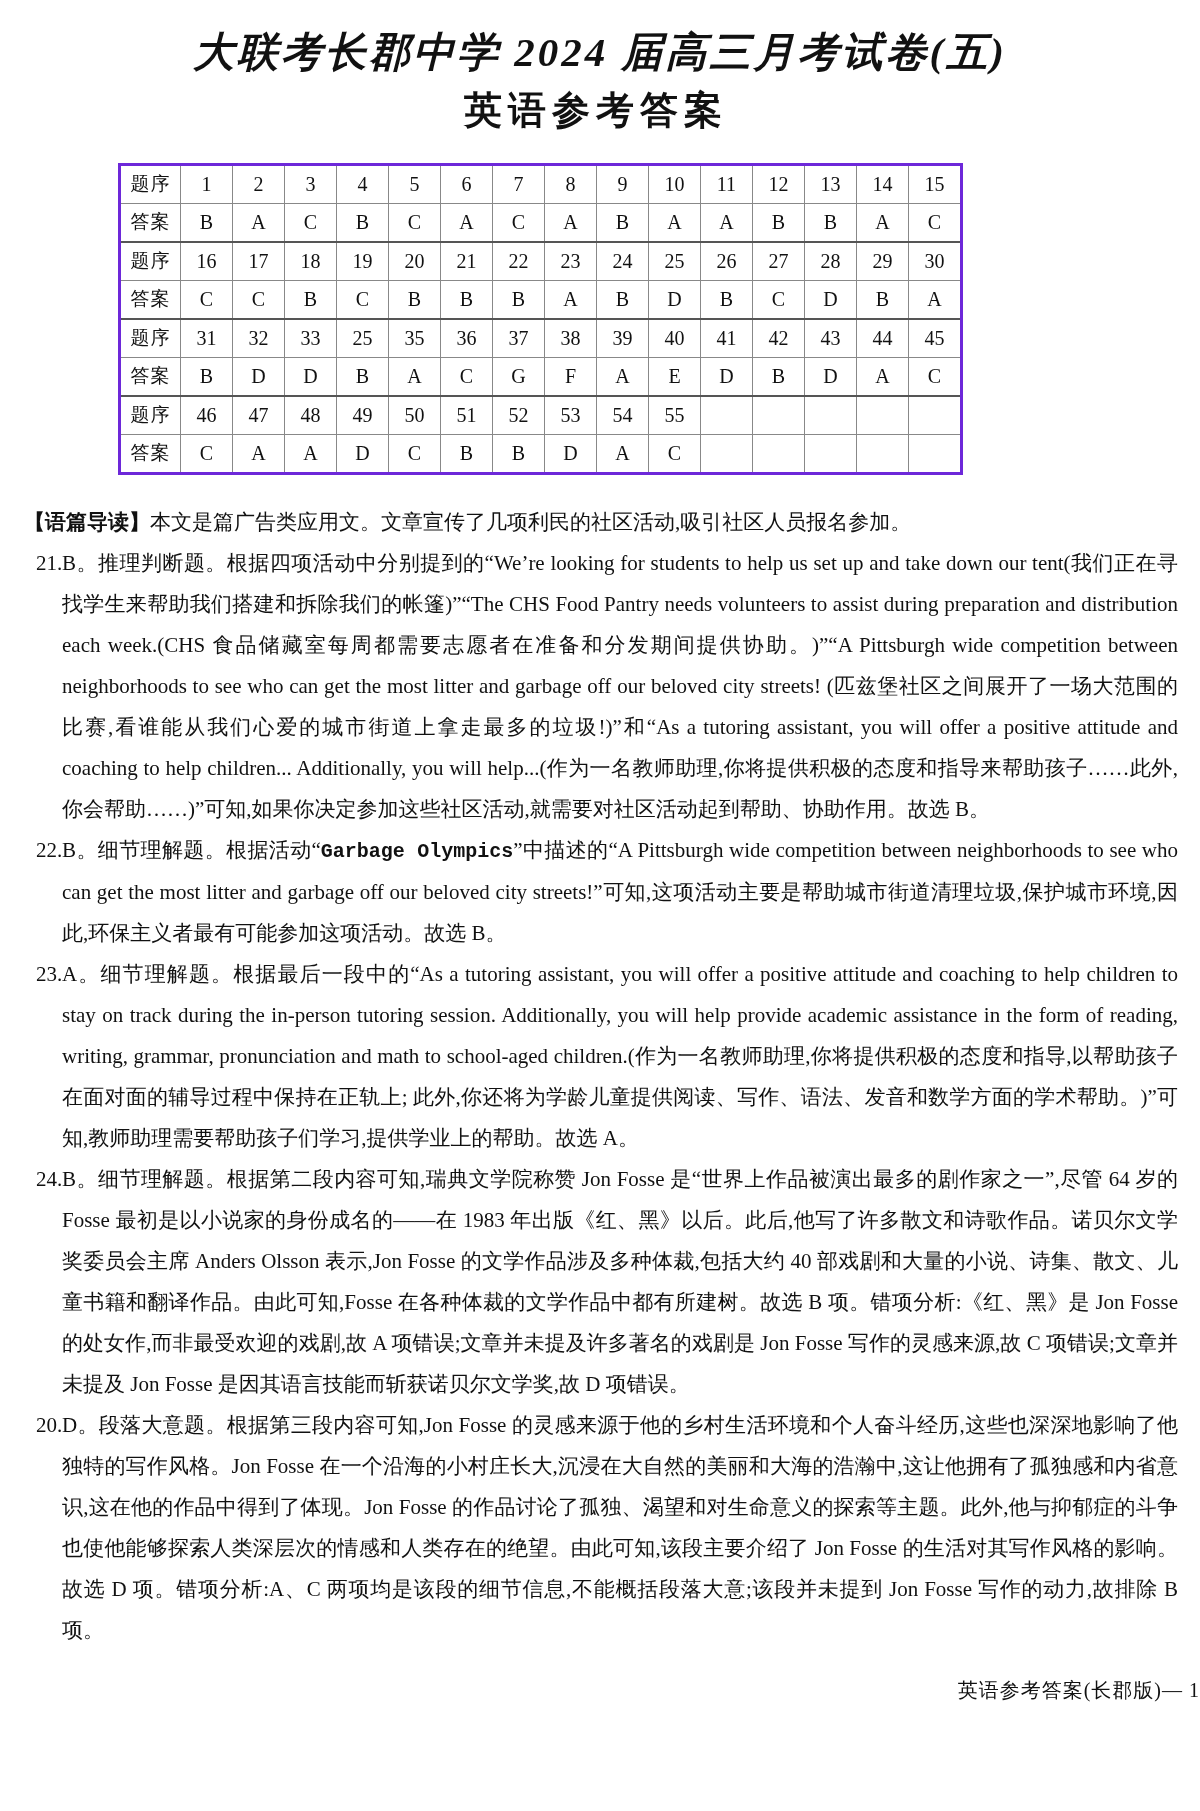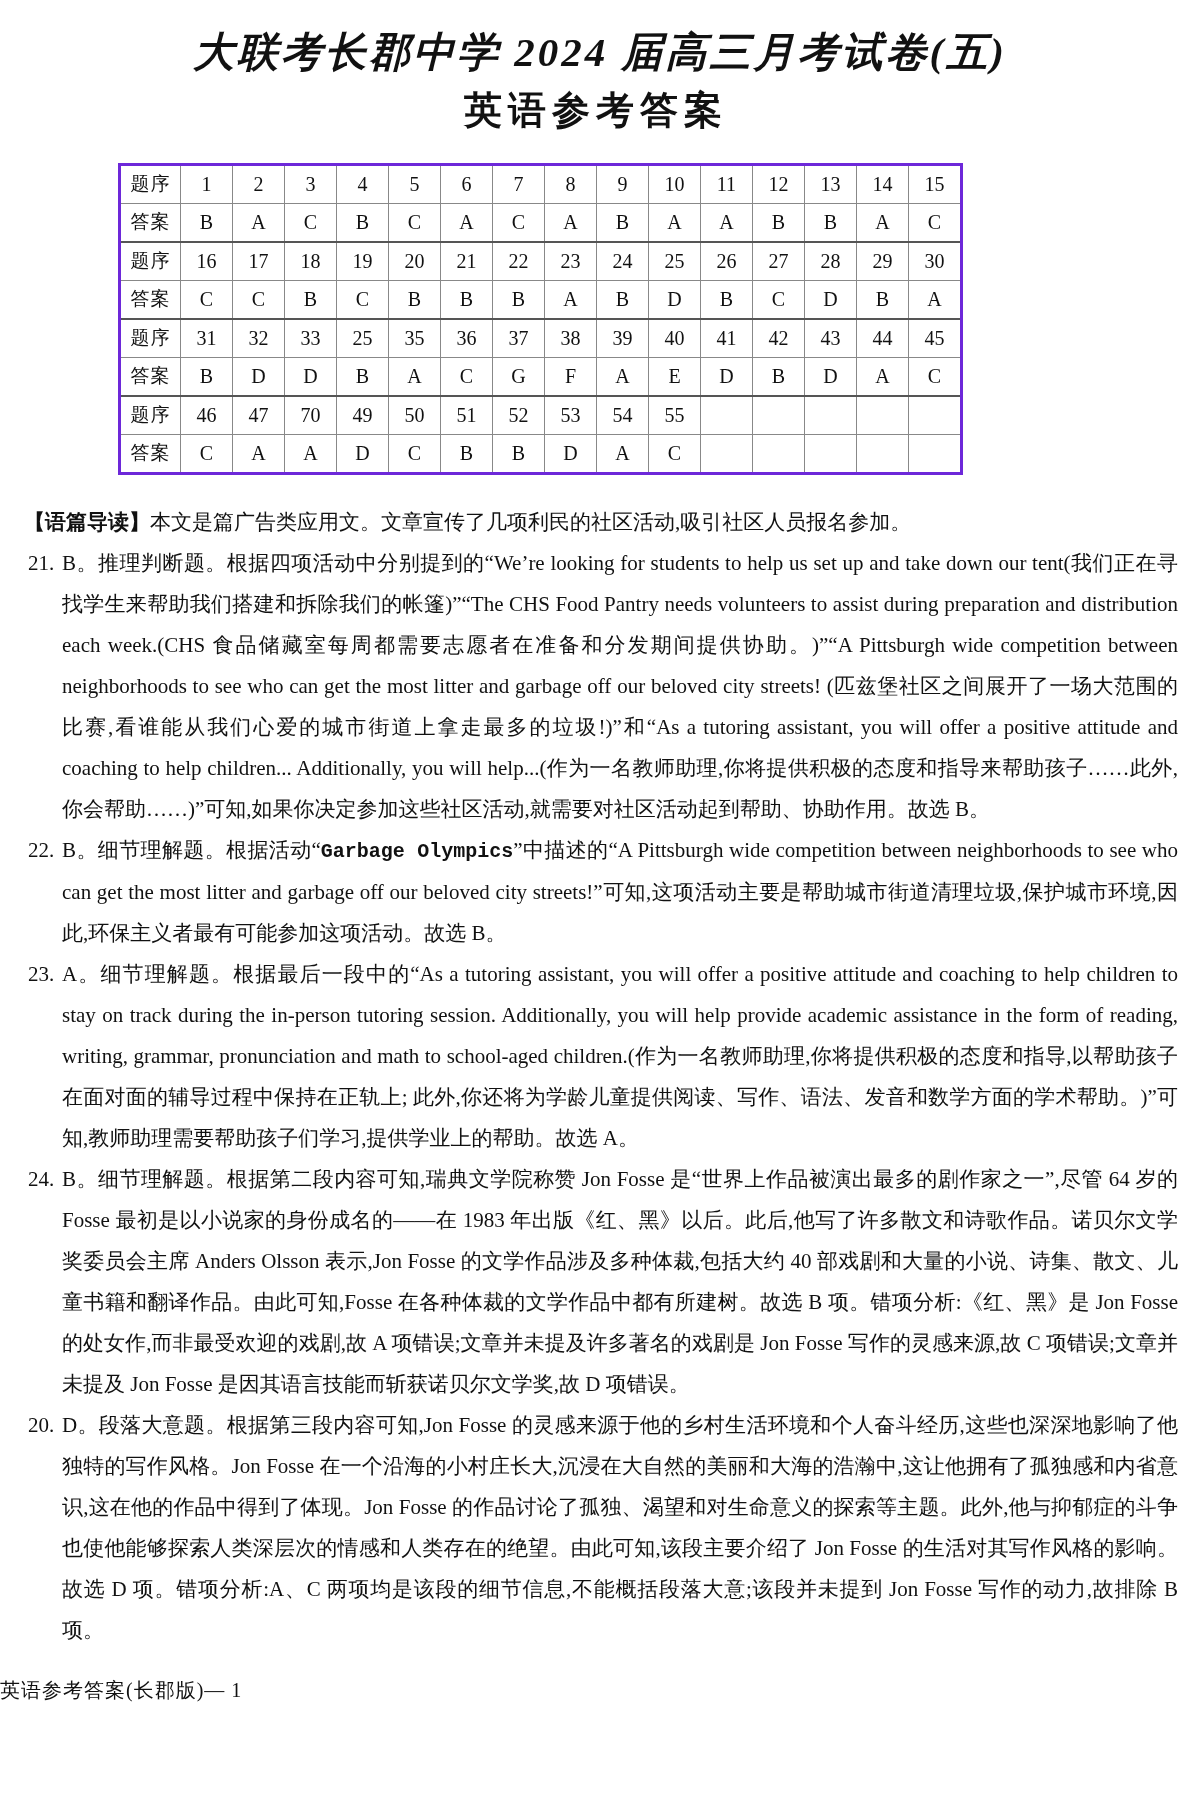--- a/index.html
+++ b/index.html
@@ -74,32 +74,32 @@
   .items{ margin:0 22px 0 24px; }
   .item{
     position:relative;
     padding-left:38px;
     font-size:21px;
     line-height:41px;
     text-align:justify;
   }
   .item .item-num{
     position:absolute;
-    left:4px;
+    left:12px;
     top:0;
     width:36px;
   }
   .item .seg-bold{
     font-weight:bold;
     font-family:Liberation Mono, monospace;
     font-size:20px;
   }
   .page-footer{
     margin-top:26px;
-    text-align:left;
+    text-align:right;
     font-size:20px;
     letter-spacing:1px;
   }
 </style>
 </head>
 <body>
 
 <div class="page">
 
   <h1 class="doc-title">大联考长郡中学 2024 届高三月考试卷(五)</h1>
@@ -212,21 +212,21 @@
           <td>D</td>
           <td>B</td>
           <td>D</td>
           <td>A</td>
           <td>C</td>
         </tr>
         <tr>
           <th class="row-label">题序</th>
           <td>46</td>
           <td>47</td>
-          <td>70</td>
+          <td>48</td>
           <td>49</td>
           <td>50</td>
           <td>51</td>
           <td>52</td>
           <td>53</td>
           <td>54</td>
           <td>55</td>
           <td></td>
           <td></td>
           <td></td>

